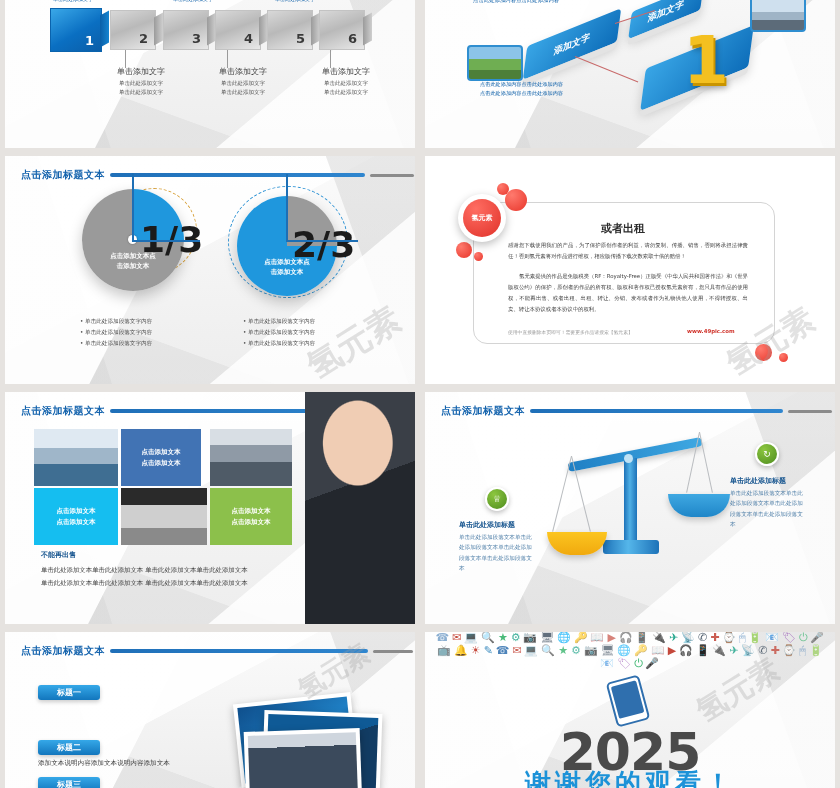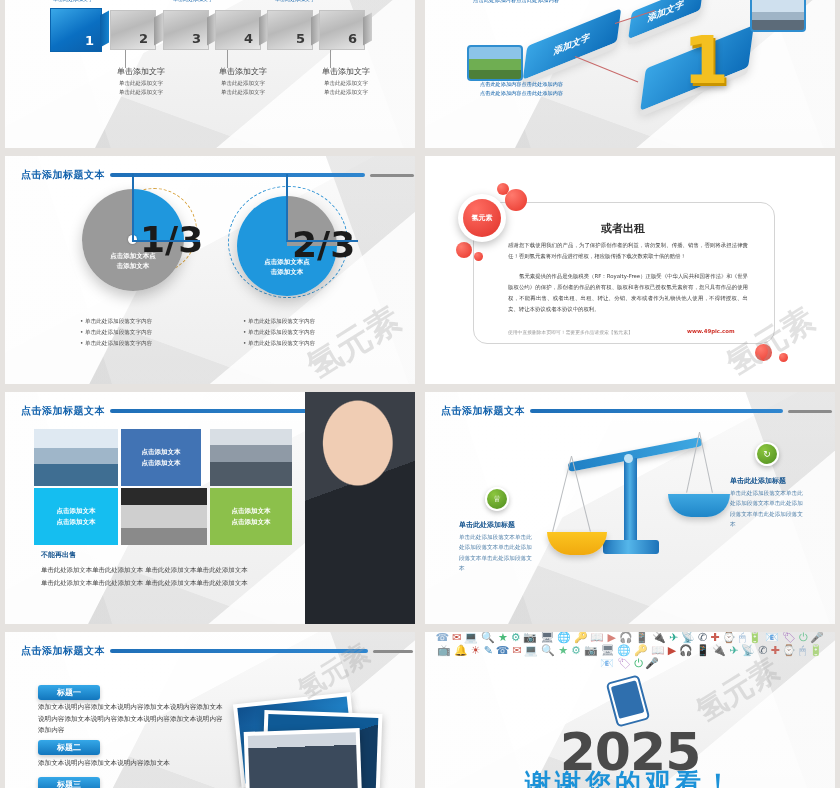--- a/index.html
+++ b/index.html
@@ -447,21 +447,20 @@
     <div class="inner">
       <div class="sl-title" style="left:16px;top:12px;">
         <div class="txt" style="font-size:10px;">点击添加标题文本</div>
         <div class="bar" style="width:258px;"></div>
         <div class="bar2" style="width:40px;"></div>
       </div>
 
       <div class="tag" style="left:33px;top:53px;width:62px;height:15px;">
         <span>标题一</span>
       </div>
-      <div class="s7-b" style="left:33px;top:70px;width:186px;">添加文本说明内容添加文本说明内容添加文本说明内容添加文本说明内容添加文本说明内容添加文本说明内容添加文本说明内容添加内容</div>
 
       <div class="tag" style="left:33px;top:108px;width:62px;height:15px;">
         <span>标题二</span>
       </div>
       <div class="s7-b" style="left:33px;top:126px;width:186px;">添加文本说明内容添加文本说明内容添加文本</div>
 
       <div class="tag" style="left:33px;top:145px;width:62px;height:15px;">
         <span>标题三</span>
       </div>
 

